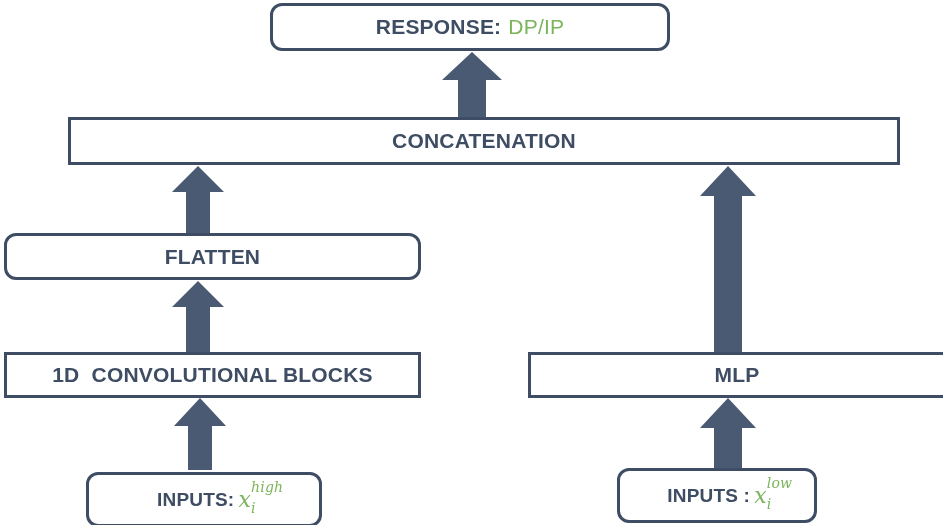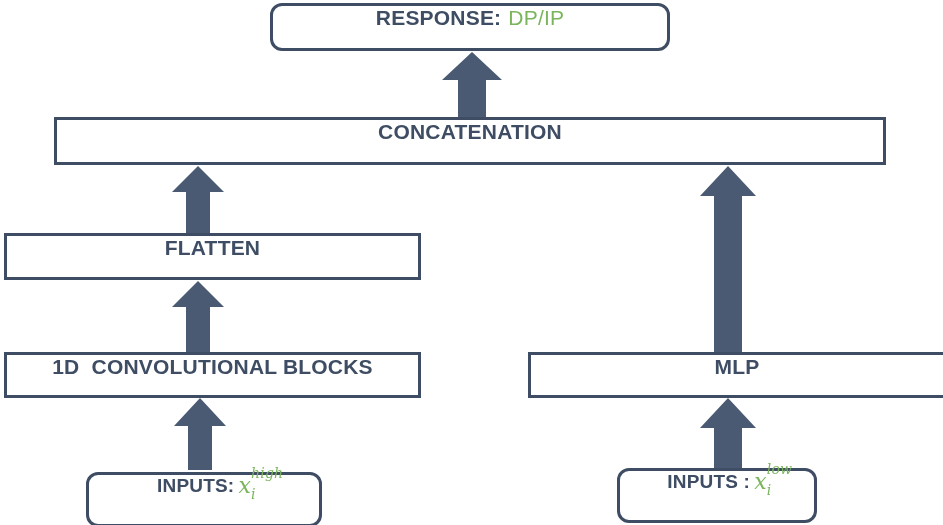--- a/index.html
+++ b/index.html
@@ -14,20 +14,21 @@
     background: #ffffff;
     font-family: "Liberation Sans", sans-serif;
     overflow: hidden;
   }
   .node {
     position: absolute;
     box-sizing: border-box;
     border: 3px solid #3e4d63;
     background: #ffffff;
     display: flex;
+    align-items: center;
     justify-content: center;
     color: #3e4d63;
     font-weight: bold;
     letter-spacing: 0.2px;
     z-index: 3;
   }
   .node.rounded { border-radius: 12px; }
 
   .label-main {
     white-space: pre;
@@ -63,22 +64,22 @@
     font-size: 14px;
     top: 12px;
     left: 100%;
   }
 
   .arrow { position: absolute; z-index: 1; }
   .arrow svg { display: block; }
 
   
   #node-response   { left: 270px; top: 3px;   width: 400px; height: 48px;  font-size: 21px; }
-  #node-concat     { left: 54px;  top: 117px; width: 832px; height: 48px;  font-size: 21px; }
-  #node-flatten    { left: 4px;   top: 233px; width: 417px; height: 47px;  font-size: 21px; }
+  #node-concat     { left: 68px;  top: 117px; width: 832px; height: 48px;  font-size: 21px; }
+  #node-flatten    { left: 4px;   top: 233px; width: 417px; height: 47px;  font-size: 21px; border-radius: 12px; }
   #node-conv       { left: 4px;   top: 352px; width: 417px; height: 46px;  font-size: 21px; }
   #node-mlp        { left: 528px; top: 352px; width: 418px; height: 46px;  font-size: 21px; }
   #node-input-high { left: 86px;  top: 472px; width: 236px; height: 55px;  font-size: 19px; }
   #node-input-low  { left: 617px; top: 468px; width: 200px; height: 55px;  font-size: 19px; }
 
   #arrow-concat-response { left: 440px; top: 50px;  }
   #arrow-flatten-concat  { left: 170px; top: 164px; }
   #arrow-mlp-concat      { left: 697px; top: 164px; }
   #arrow-conv-flatten    { left: 170px; top: 279px; }
   #arrow-inputhigh-conv  { left: 172px; top: 396px; }

